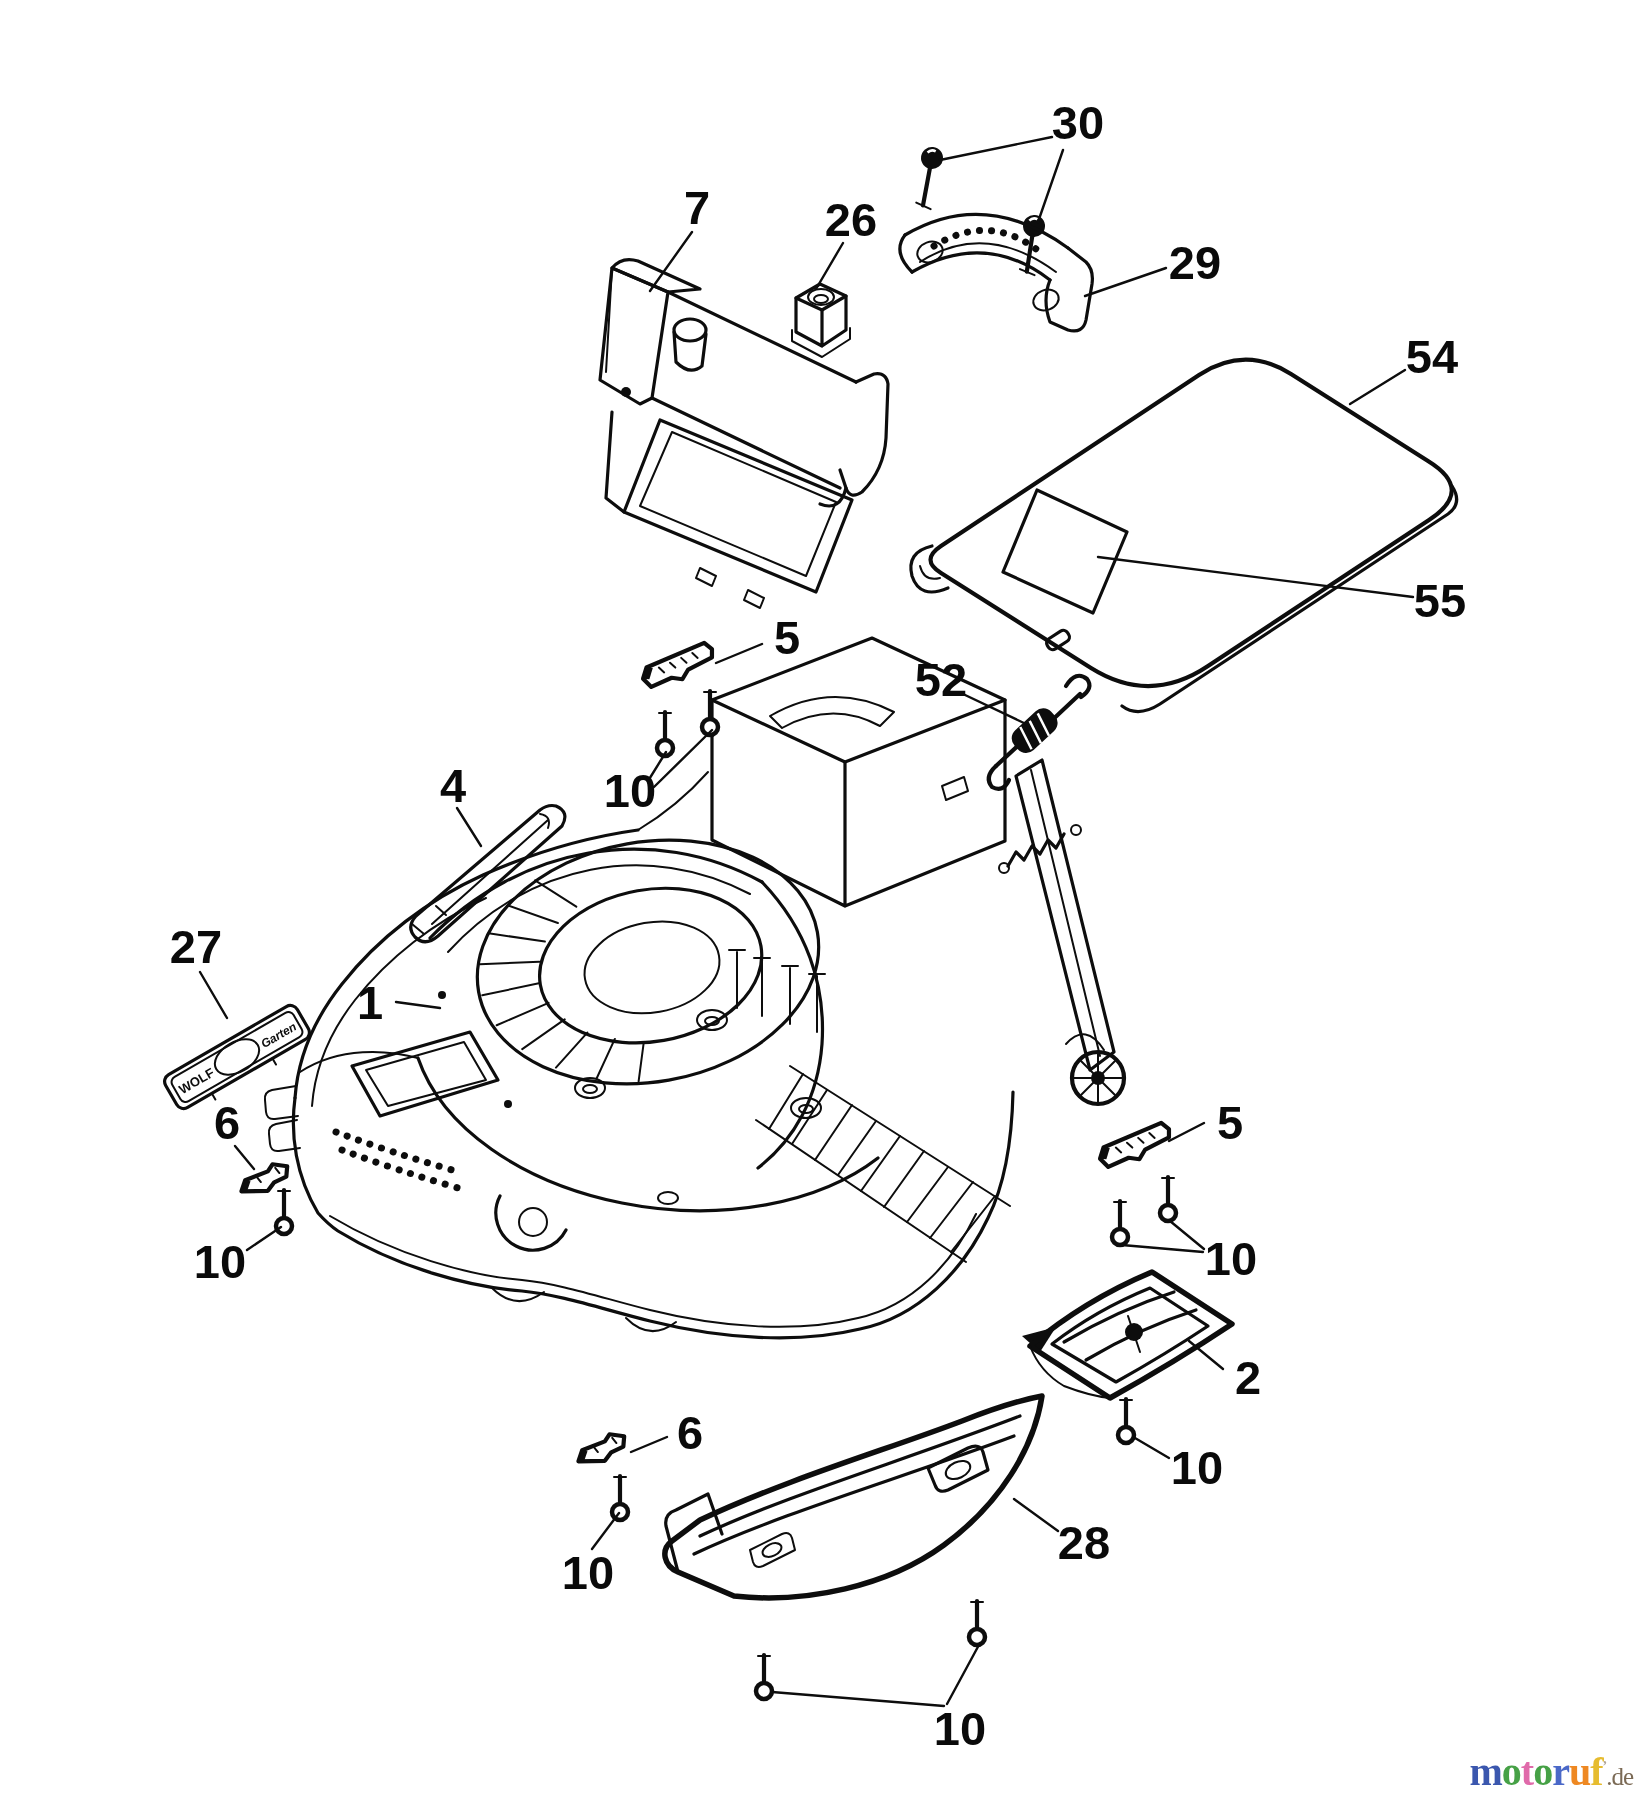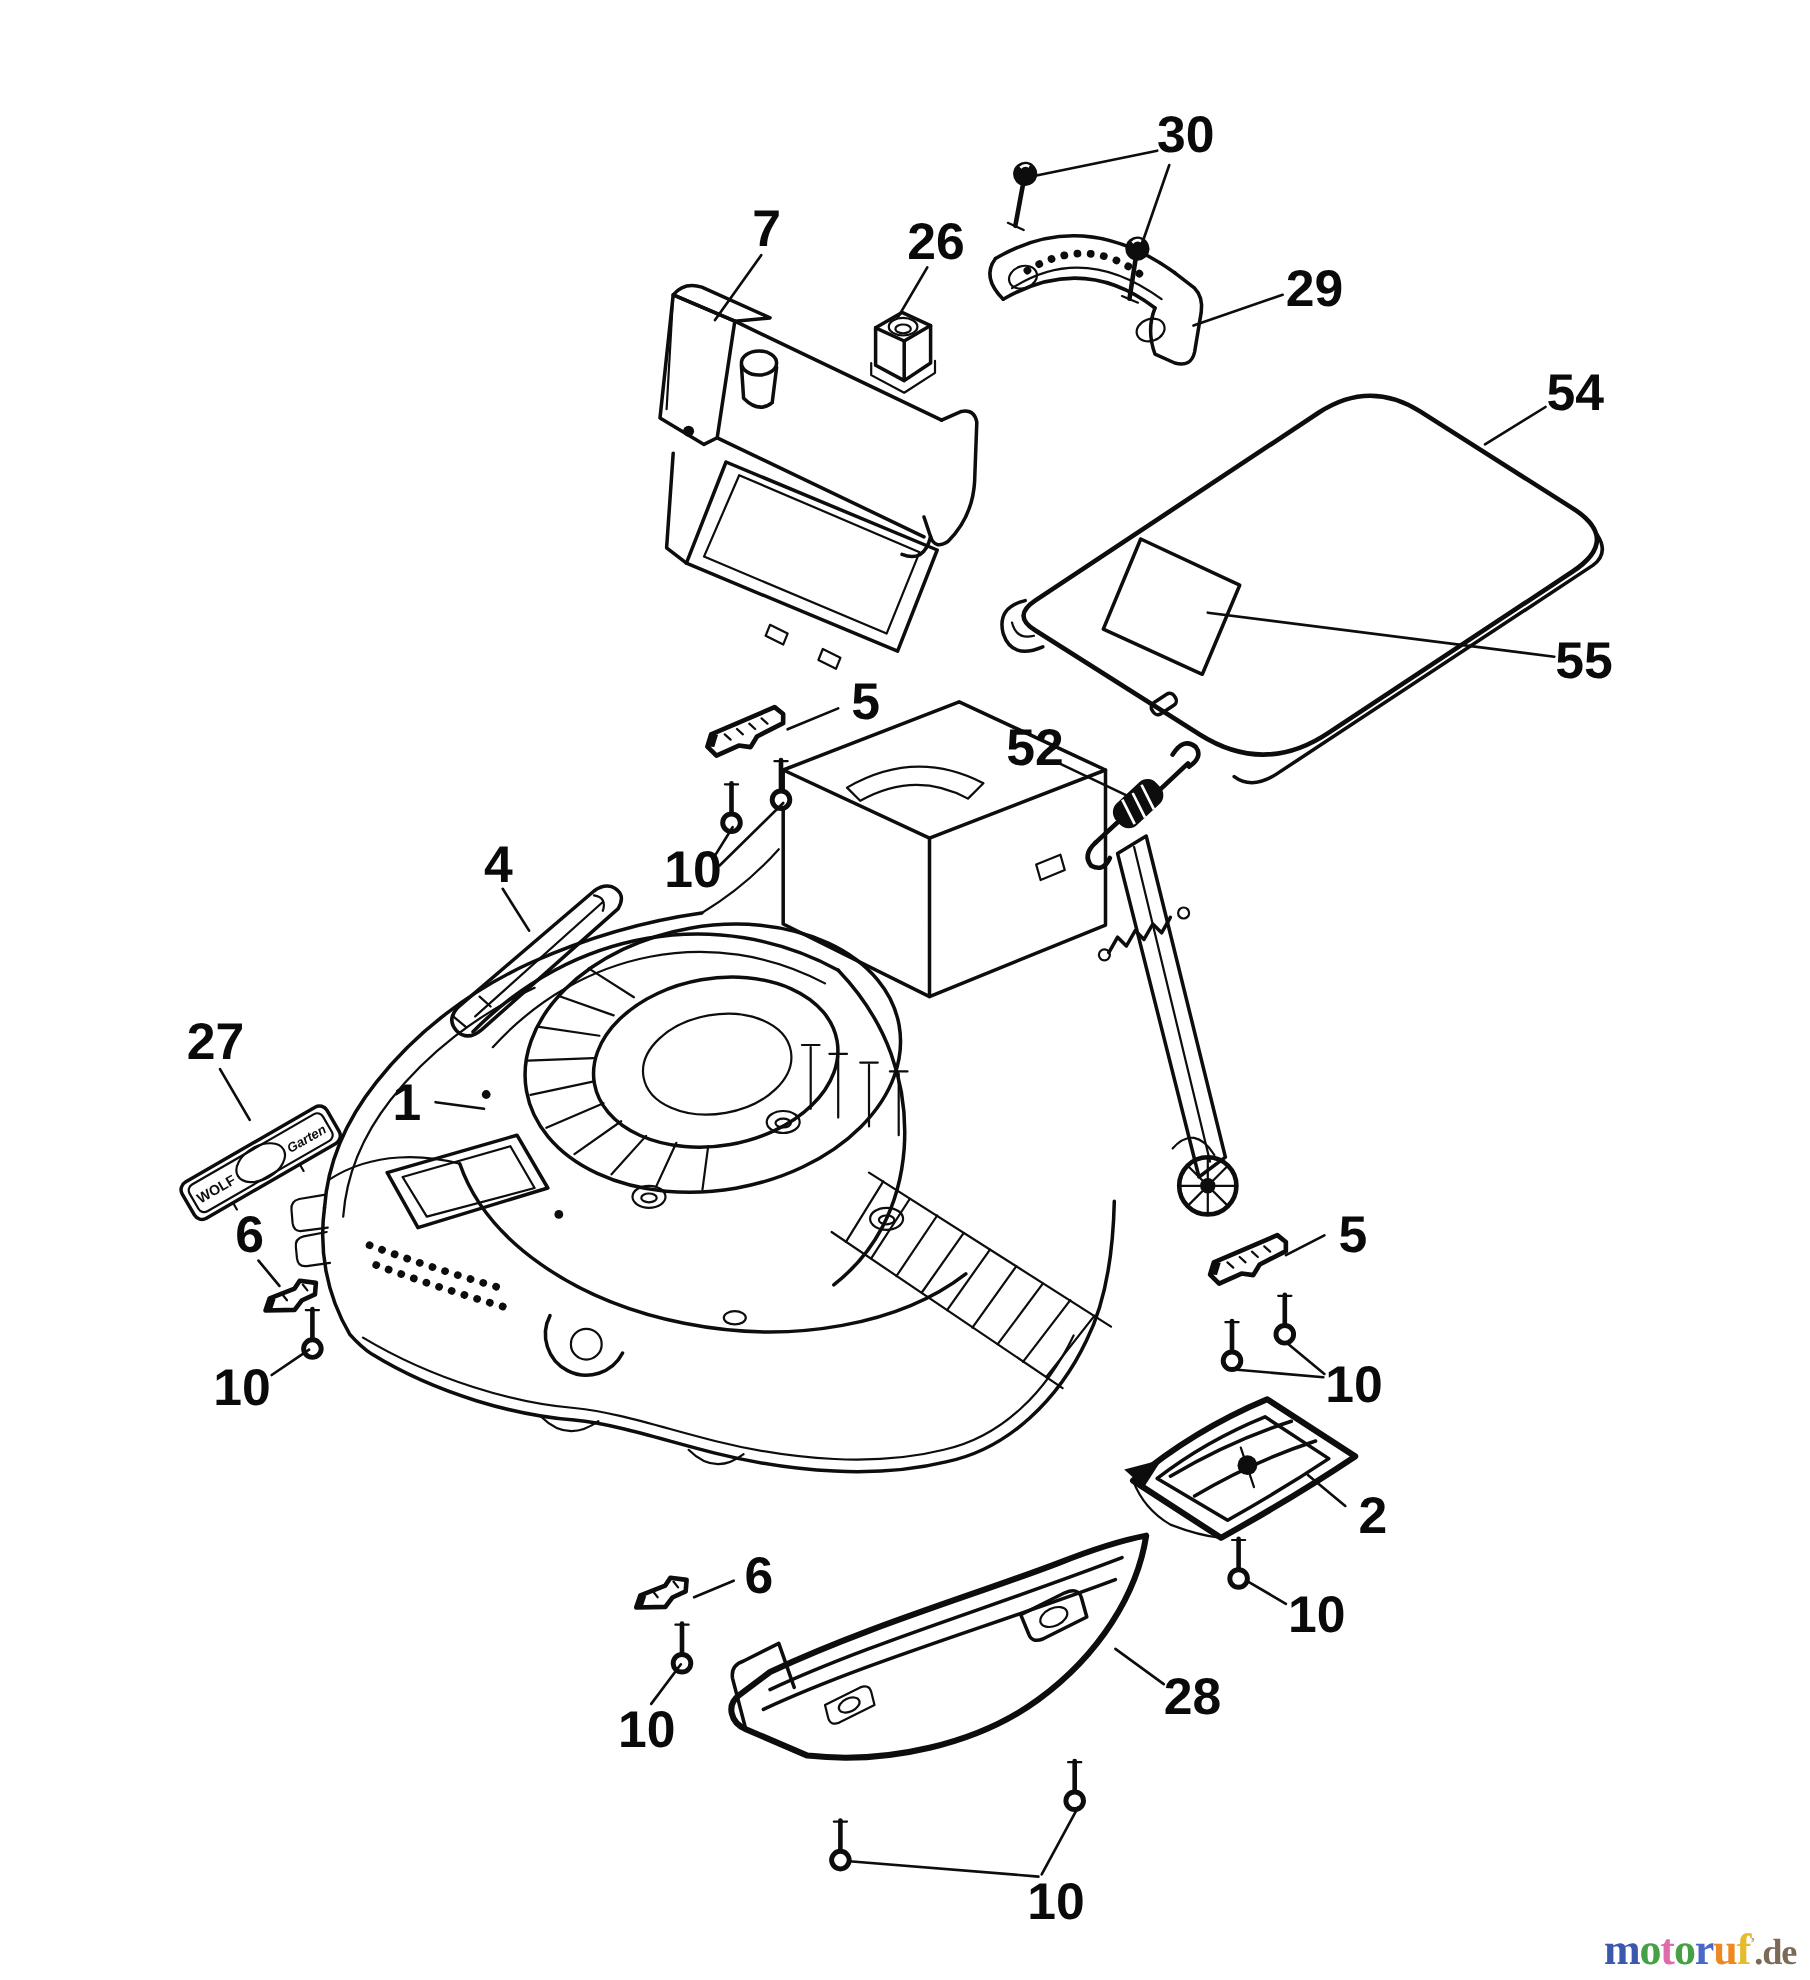--- a/index.html
+++ b/index.html
@@ -13,21 +13,21 @@
   .med  {fill:none;stroke:#0d0d0d;stroke-width:4.2;stroke-linecap:round;stroke-linejoin:round;}
   .fillb{fill:#0d0d0d;stroke:none;}
   .leader{fill:none;stroke:#0d0d0d;stroke-width:2.4;stroke-linecap:round;}
   .dots {fill:none;stroke:#0d0d0d;stroke-width:7;stroke-linecap:round;stroke-dasharray:0.1 12;}
   .callout{font-family:"Liberation Sans",sans-serif;font-size:47px;font-weight:800;fill:#0a0a0a;
            text-anchor:middle;dominant-baseline:central;}
   .badgetx{font-family:"Liberation Sans",sans-serif;font-weight:700;fill:#0d0d0d;}
   
   .logo{position:absolute;right:12px;bottom:8px;font-family:"Liberation Serif",serif;
         font-size:40px;font-weight:700;letter-spacing:-1px;line-height:1;}
-  .logo .suffix{font-size:33px;font-weight:700;color:#7b6a55;}
+  .logo .suffix{font-size:25px;font-weight:400;color:#7b6a55;}
   .logo sup{font-size:14px;color:#b0a598;}
 </style>
 </head>
 <body>
 
 <div class="canvas">
 <svg id="diagram" viewBox="0 0 1645 1800" width="1645" height="1800" xmlns="http://www.w3.org/2000/svg">
 
   <g>
     <path class="ln" d="M612,268 Q622,256 638,261 L700,289 L668,292 Z"></path>

